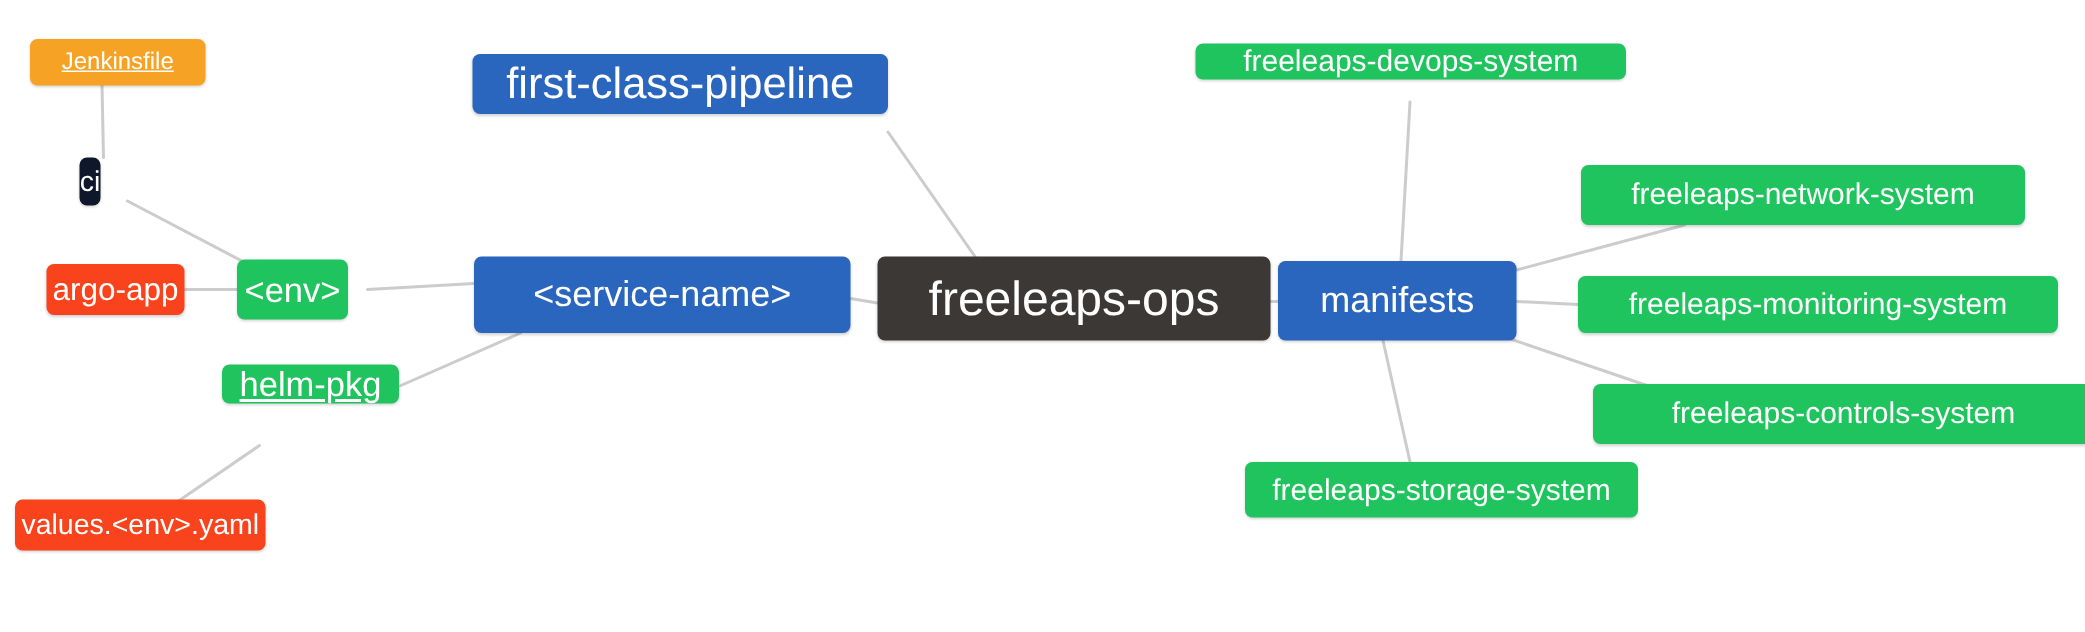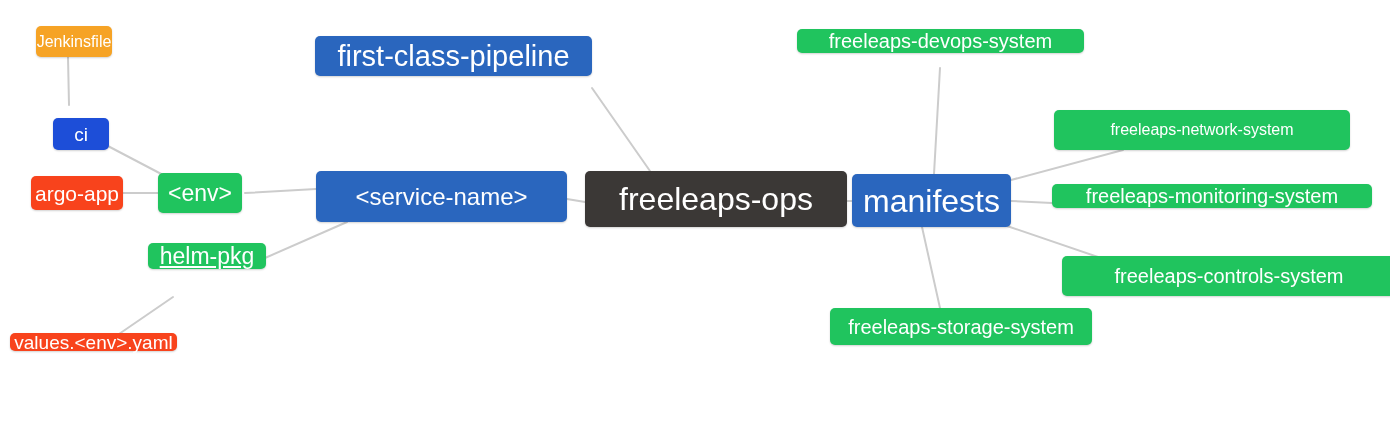--- a/index.html
+++ b/index.html
@@ -45,29 +45,29 @@
       <line x1="567" y1="199" x2="585" y2="202" stroke="#cccccc" stroke-width="2" stroke-linecap="round"></line>
       <line x1="592" y1="88" x2="650" y2="171" stroke="#cccccc" stroke-width="2" stroke-linecap="round"></line>
       <line x1="847" y1="201" x2="852" y2="201" stroke="#cccccc" stroke-width="2" stroke-linecap="round"></line>
       <line x1="940" y1="68" x2="934" y2="174" stroke="#cccccc" stroke-width="2" stroke-linecap="round"></line>
       <line x1="1011" y1="180" x2="1123" y2="150" stroke="#cccccc" stroke-width="2" stroke-linecap="round"></line>
       <line x1="1011" y1="201" x2="1052" y2="203" stroke="#cccccc" stroke-width="2" stroke-linecap="round"></line>
       <line x1="1007" y1="226" x2="1098" y2="257" stroke="#cccccc" stroke-width="2" stroke-linecap="round"></line>
       <line x1="922" y1="227" x2="940" y2="308" stroke="#cccccc" stroke-width="2" stroke-linecap="round"></line>
     </svg>
   <div id="node-layer">
-      <div class="node" style="left: 36px; top: 26px; width: 76px; height: 31px; font-size: 16px; background: rgb(246, 163, 37);">Jenkinsfile</div>
-      <div class="node" style="left: 53px; top: 118px; width: 56px; height: 32px; font-size: 19px; background: #1d4ed8;">ci</div>
+      <div class="node" style="left: 20px; top: 26px; width: 117px; height: 31px; font-size: 16px; background: rgb(246, 163, 37); text-decoration: underline;">Jenkinsfile</div>
+      <div class="node" style="left: 53px; top: 105px; width: 14px; height: 32px; font-size: 19px; background: #0f172a;">ci</div>
       <div class="node" style="left: 31px; top: 176px; width: 92px; height: 34px; font-size: 21px; background: rgb(248, 67, 28); text-align: center;">argo-app</div>
-      <div class="node" style="left: 158px; top: 173px; width: 84px; height: 40px; font-size: 23px; background: rgb(32, 196, 94);">&lt;env&gt;</div>
+      <div class="node" style="left: 158px; top: 173px; width: 74px; height: 40px; font-size: 23px; background: rgb(32, 196, 94);">&lt;env&gt;</div>
       <div class="node" style="left: 315px; top: 36px; width: 277px; height: 40px; font-size: 29px; background: rgb(42, 102, 190);">first-class-pipeline</div>
       <div class="node" style="left: 316px; top: 171px; width: 251px; height: 51px; font-size: 24px; background: rgb(42, 102, 190);">&lt;service-name&gt;</div>
       <div class="node" style="left: 148px; top: 243px; width: 118px; height: 26px; font-size: 23px; background: rgb(32, 196, 94); text-decoration: underline;">helm-pkg</div>
-      <div class="node" style="left: 10px; top: 333px; width: 167px; height: 18px; font-size: 19px; background: rgb(248, 67, 28);">values.&lt;env&gt;.yaml</div>
+      <div class="node" style="left: 10px; top: 333px; width: 167px; height: 34px; font-size: 19px; background: rgb(248, 67, 28);">values.&lt;env&gt;.yaml</div>
       <div class="node" style="left: 585px; top: 171px; width: 262px; height: 56px; font-size: 32px; background: rgb(59, 56, 54);">freeleaps-ops</div>
-      <div class="node" style="left: 852px; top: 174px; width: 159px; height: 53px; font-size: 32px; background: rgb(42, 102, 190);">manifests</div>
+      <div class="node" style="left: 852px; top: 174px; width: 159px; height: 53px; font-size: 24px; background: rgb(42, 102, 190);">manifests</div>
       <div class="node" style="left: 797px; top: 29px; width: 287px; height: 24px; font-size: 20px; background: rgb(32, 196, 94);">freeleaps-devops-system</div>
-      <div class="node" style="left: 1054px; top: 110px; width: 296px; height: 40px; font-size: 16px; background: rgb(32, 196, 94);">freeleaps-network-system</div>
-      <div class="node" style="left: 1052px; top: 184px; width: 320px; height: 24px; font-size: 20px; background: rgb(32, 196, 94);">freeleaps-monitoring-system</div>
+      <div class="node" style="left: 1054px; top: 110px; width: 296px; height: 40px; font-size: 20px; background: rgb(32, 196, 94);">freeleaps-network-system</div>
+      <div class="node" style="left: 1052px; top: 184px; width: 320px; height: 38px; font-size: 20px; background: rgb(32, 196, 94);">freeleaps-monitoring-system</div>
       <div class="node" style="left: 1062px; top: 256px; width: 334px; height: 40px; font-size: 20px; background: rgb(32, 196, 94);">freeleaps-controls-system</div>
       <div class="node" style="left: 813px; top: 308px; width: 262px; height: 37px; font-size: 20px; background: rgb(32, 196, 94); margin-left: 17px;">freeleaps-storage-system</div>
     </div>
 </div>
 
 </body></html>

